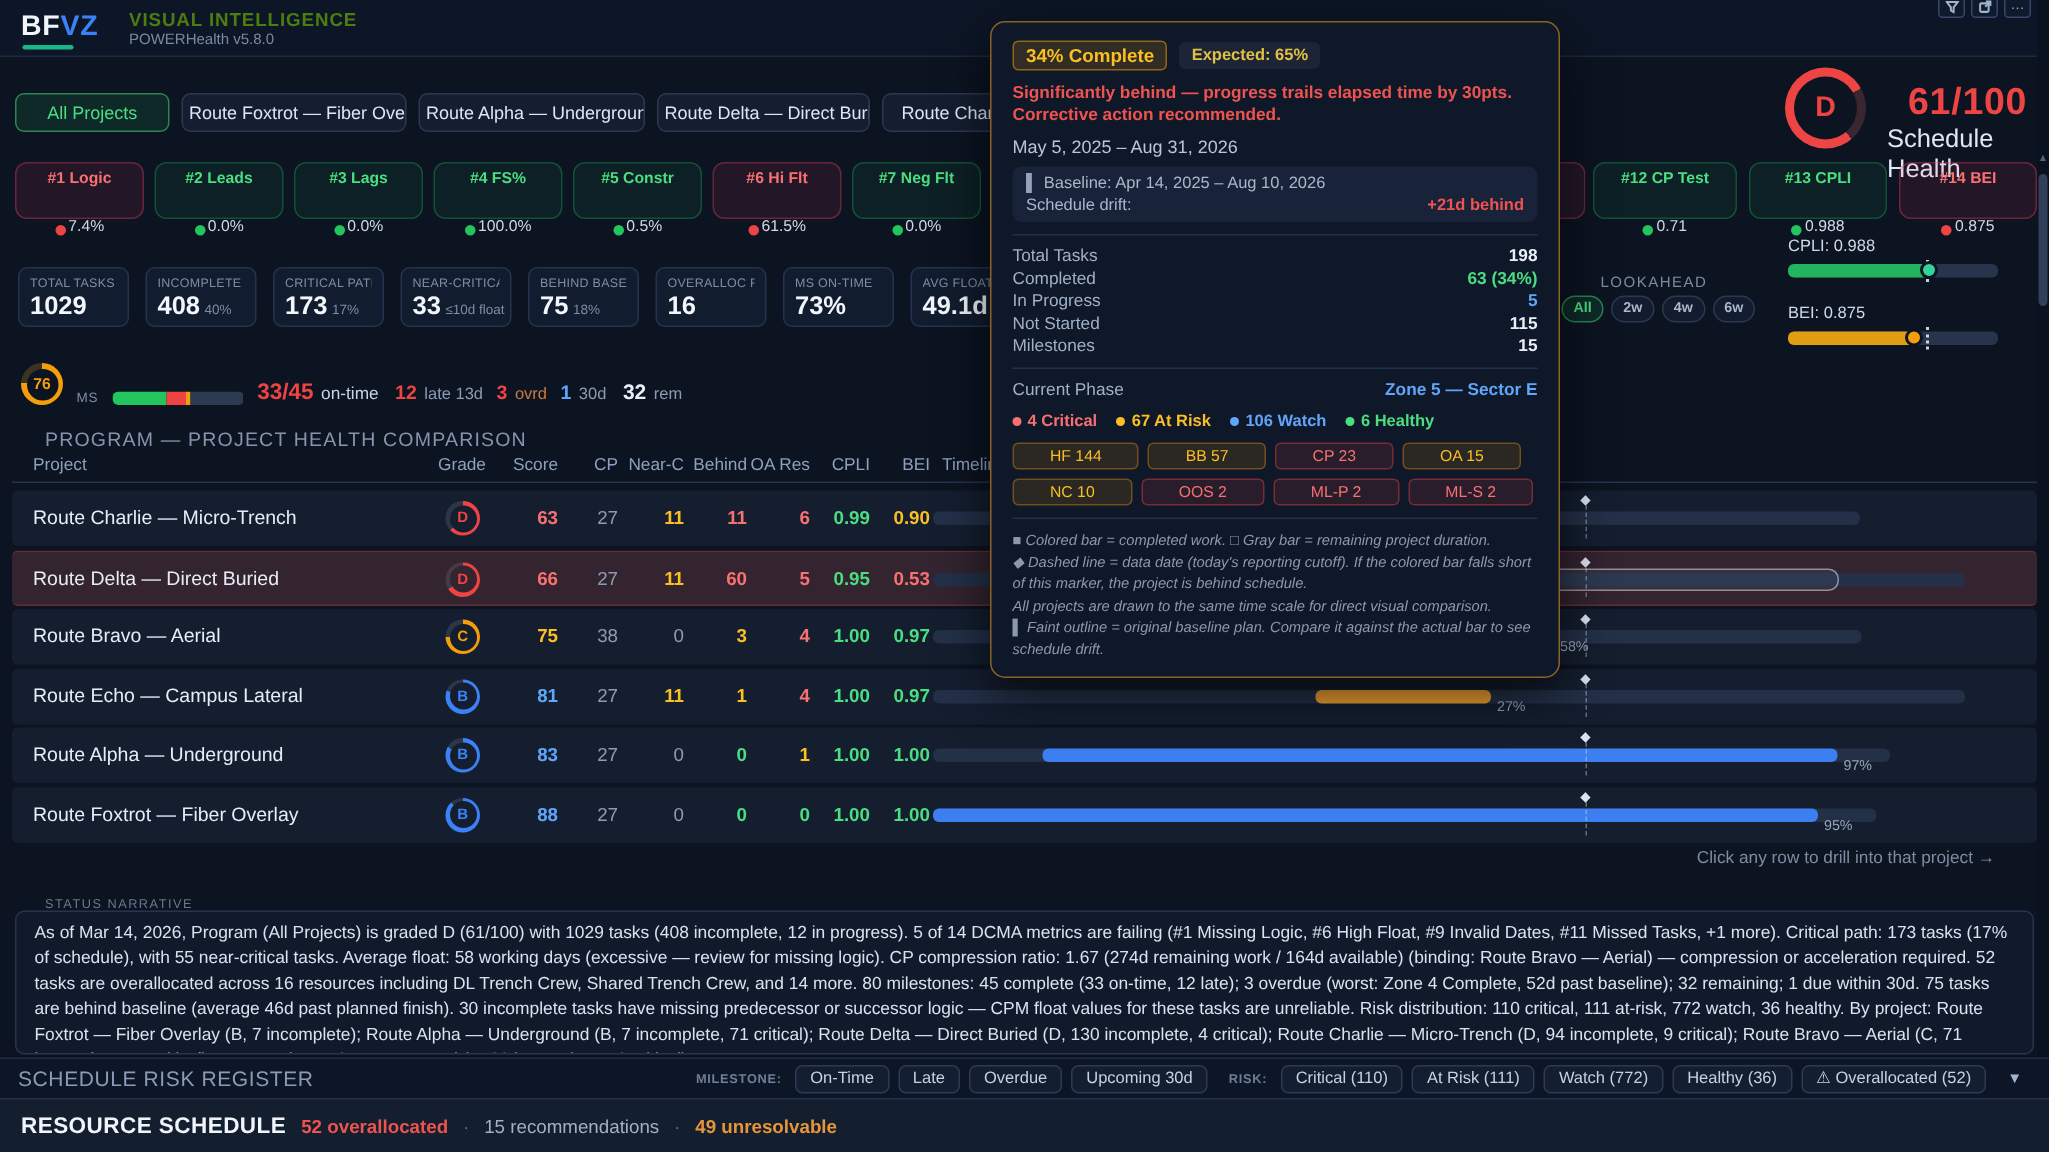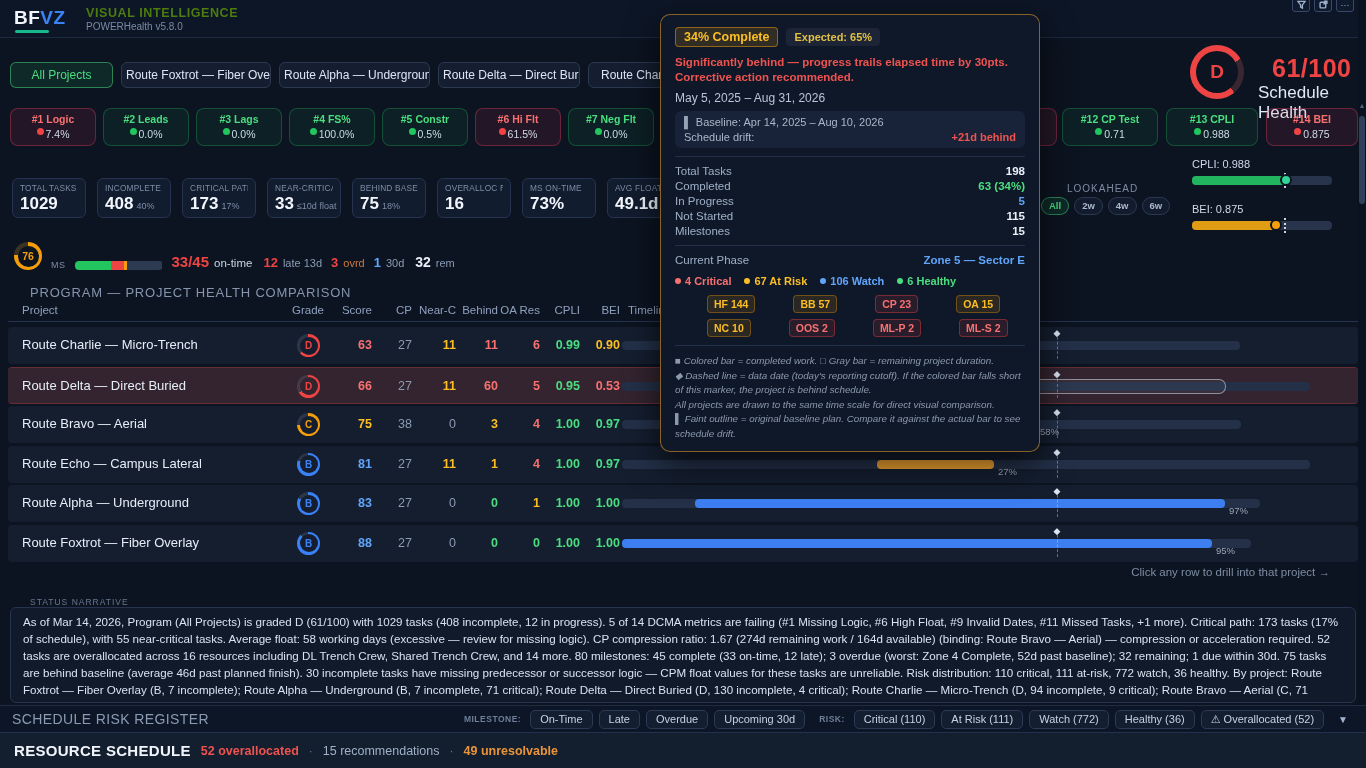--- a/index.html
+++ b/index.html
@@ -43,21 +43,21 @@
   .gauge-label { position:absolute; left:1258px; top:83px; font-size:17px; color:#dfe8f4; }
 
   
   .chips-left { position:absolute; left:10px; top:108px; display:flex; gap:7px; }
   .chip { width:86px; height:38px; border-radius:8px; padding-top:4px; text-align:center; }
   .chip.red { background:rgba(244,63,94,0.10); border:1px solid rgba(244,63,94,0.35); }
   .chip.green { background:rgba(34,197,94,0.07); border:1px solid rgba(34,197,94,0.30); }
   .chip .c-label { font-size:10.5px; font-weight:700; }
   .chip.red .c-label { color:#f87171; }
   .chip.green .c-label { color:#4ade80; }
-  .chip .c-val { margin-top:3px; font-size:10.5px; color:#cfd9e8; display:flex; align-items:flex-start; justify-content:center; gap:2px; }
+  .chip .c-val { margin-top:20px; font-size:10.5px; color:#cfd9e8; display:flex; align-items:flex-end; justify-content:center; gap:2px; }
   .chip .dot { width:7px; height:7px; border-radius:50%; }
   .chip.red .dot { background:#ef4444; }
   .chip.green .dot { background:#22c55e; }
   .chip-sliver { position:absolute; left:1039px; top:108px; width:18px; height:38px; border-radius:0 8px 8px 0; background:rgba(244,63,94,0.10); border:1px solid rgba(244,63,94,0.35); border-left:none; }
   .chips-right { position:absolute; left:1062px; top:108px; display:flex; gap:8px; }
   .chips-right .chip:nth-child(1){ width:96px; }
   .chips-right .chip:nth-child(2){ width:92px; }
   .chips-right .chip:nth-child(3){ width:92px; }
 
   
@@ -149,21 +149,21 @@
   .p-drift b { color:#ef5350; font-weight:700; }
   .p-div { height:1px; background:#22304a; margin:8px 0; }
   .p-stat { display:flex; justify-content:space-between; font-size:11.5px; color:#9fb0c7; margin:3px 0; }
   .p-stat b { font-weight:700; }
   .p-phase { display:flex; justify-content:space-between; font-size:11.5px; color:#9fb0c7; }
   .p-phase b { color:#60a5fa; font-weight:700; }
   .p-dots { margin-top:9px; display:flex; gap:13px; }
   .p-dot-item { font-size:11px; font-weight:700; display:flex; align-items:center; gap:4px; }
   .p-dot-item i { width:6px; height:6px; border-radius:50%; display:inline-block; }
   .p-pills { margin-top:8px; display:flex; gap:6px; flex-wrap:wrap; }
-  .p-pill { font-size:10.5px; font-weight:700; border-radius:4px; padding:2px 6px;margin-left:32px; }
+  .p-pill { font-size:10.5px; font-weight:400; border-radius:4px; padding:2px 24px; }
   .p-pill.amber { color:#fbbf24; background:rgba(245,158,11,0.12); border:1px solid rgba(245,158,11,0.35); }
   .p-pill.red { color:#f87171; background:rgba(239,68,68,0.12); border:1px solid rgba(239,68,68,0.4); }
   .p-legend { margin-top:2px; font-size:9.8px; font-style:italic; color:#8b99ad; line-height:14.5px; }
 
   
   .narr-label { position:absolute; left:30px; top:597px; font-size:8.5px; letter-spacing:1px; color:#67788f; }
   .narr-box { position:absolute; left:10px; right:10px; top:607px; height:96px; background:#101a2b; border:1px solid #263450; border-radius:6px; padding:6px 12px; overflow:hidden; }
   .narr-box p { font-size:11.6px; line-height:16.9px; color:#d9e2ef; }
 
   

